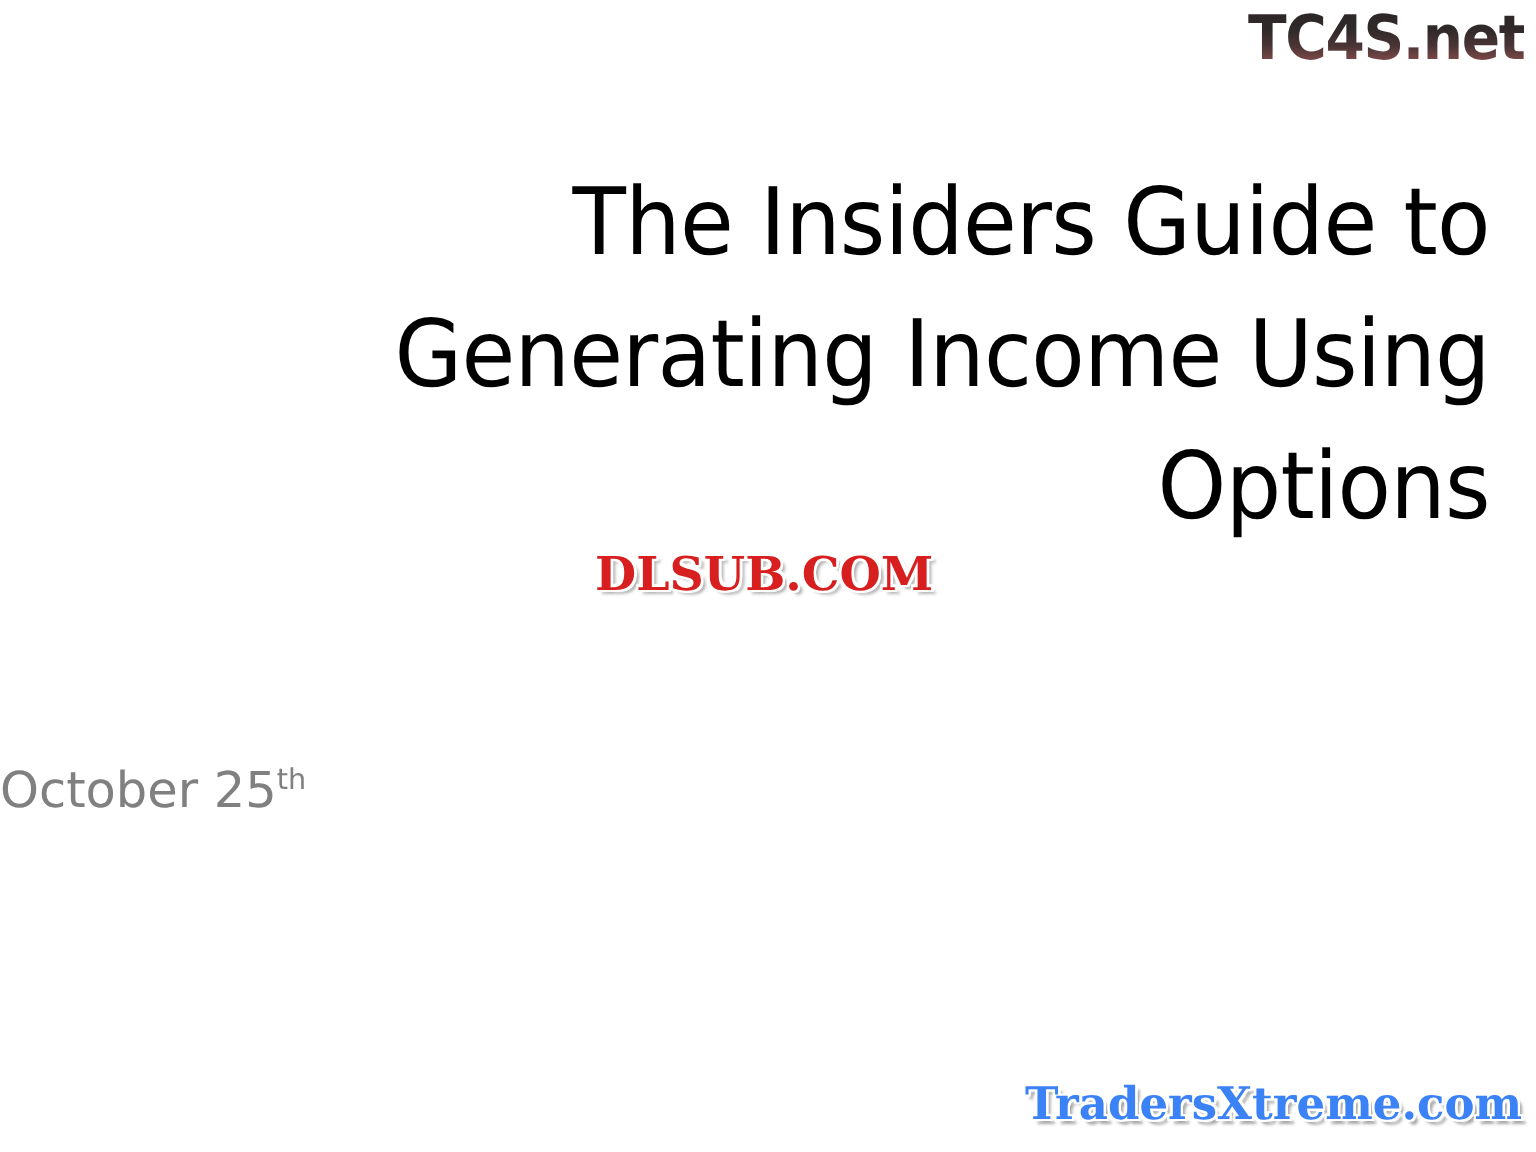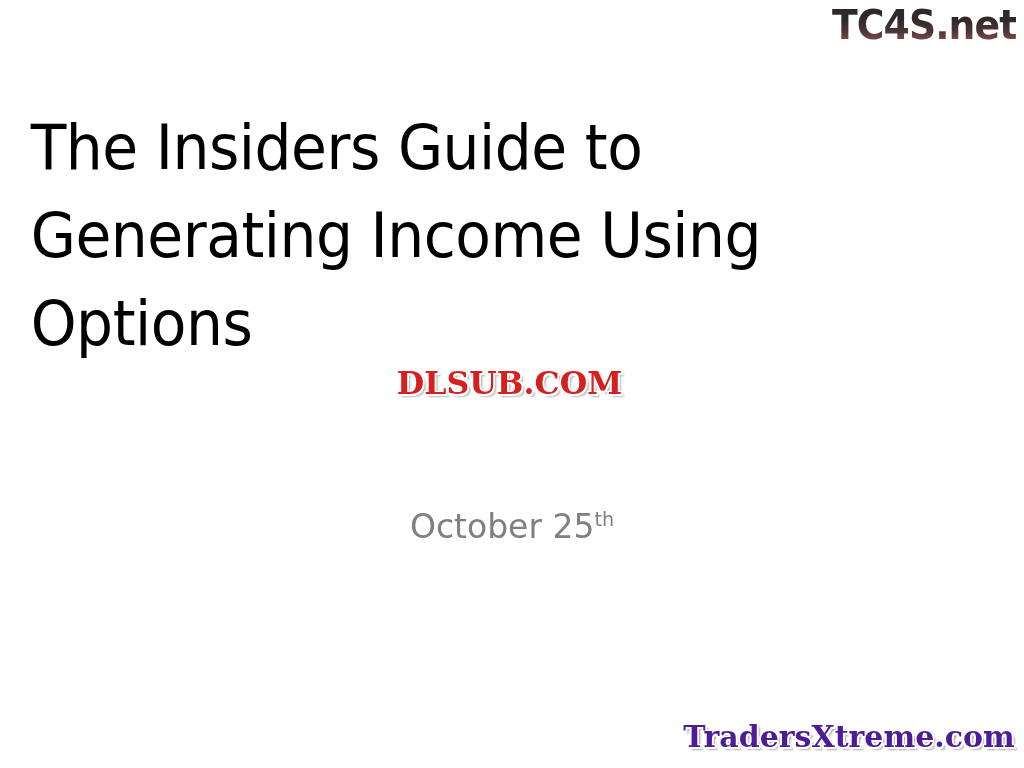--- a/index.html
+++ b/index.html
@@ -21,41 +21,41 @@
     background: #ffffff;
     padding-left: 42px;
   }
 
   
   .title-block {
     position: absolute;
     left: 0;
     top: 104px;
     width: 1024px;
-    text-align: left;
+    text-align: right;
   }
   .title-line {
     display: block;
     font-family: "DejaVu Sans", sans-serif;
     font-weight: 400;
     font-size: 62px;
     line-height: 88px;
     letter-spacing: -0.5px;
     color: #000000;
     white-space: nowrap;
     transform: scaleX(0.94);
   }
 
   
   .subtitle {
     position: absolute;
     left: 0;
     top: 505px;
     width: 1024px;
-    text-align: center;
+    text-align: left;
     font-family: "DejaVu Sans", sans-serif;
     font-size: 33px;
     line-height: 44px;
     color: #808080;
     white-space: nowrap;
   }
   .subtitle sup {
     font-size: 0.58em;
     vertical-align: super;
     line-height: 0;
@@ -125,21 +125,21 @@
     width: 330px;
     height: 42px;
     display: flex;
     align-items: center;
     justify-content: center;
     font-family: "DejaVu Serif", serif;
     font-weight: 700;
     font-size: 30px;
     line-height: 34px;
     white-space: nowrap;
-    color: #4c1d95;
+    color: #3b82f6;
     transform: scaleX(1.0);
     text-shadow:
       -1.5px -1.5px 0 #ffffff,
        1.5px -1.5px 0 #ffffff,
       -1.5px  1.5px 0 #ffffff,
        1.5px  1.5px 0 #ffffff,
       -1.5px  0    0 #ffffff,
        1.5px  0    0 #ffffff,
        0     -1.5px 0 #ffffff,
        0      1.5px 0 #ffffff,

